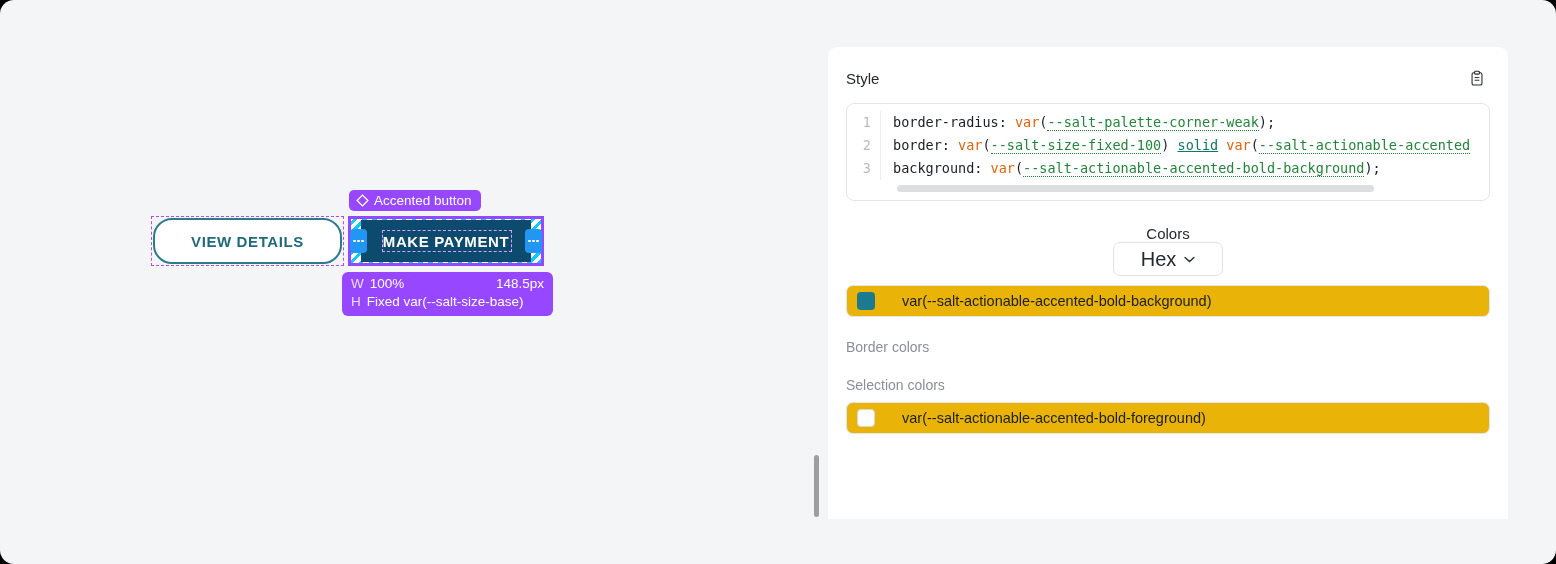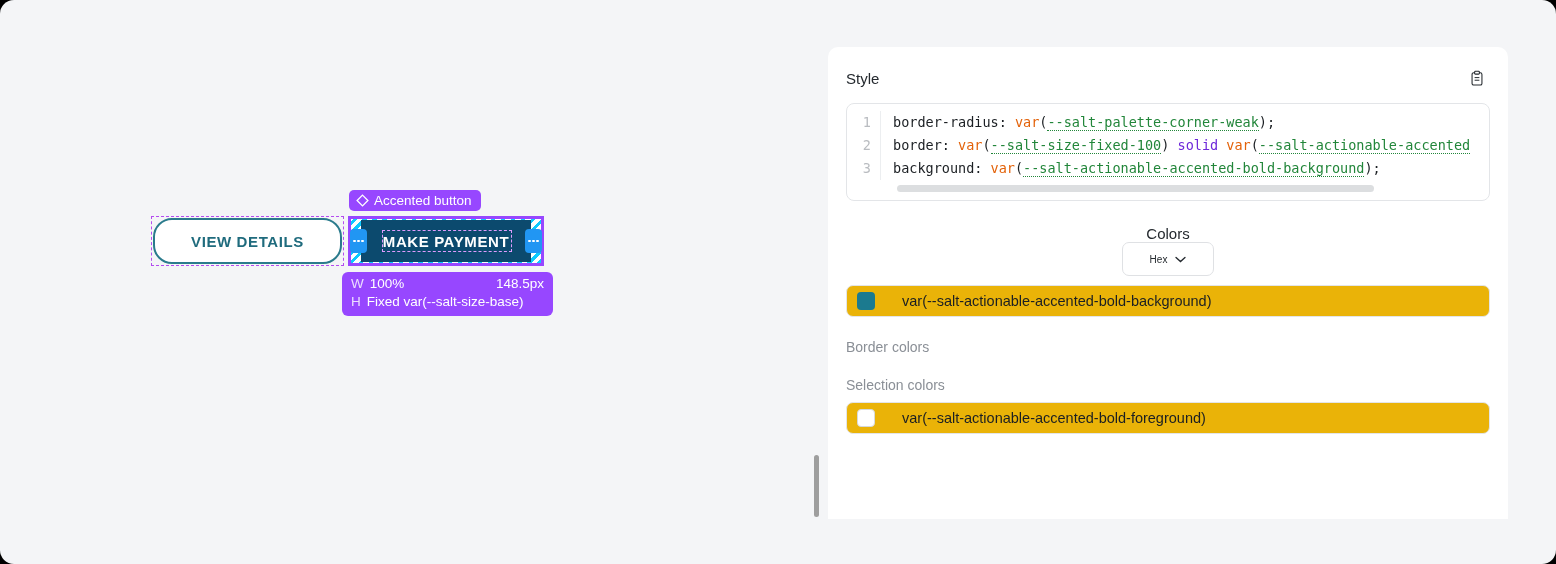--- a/index.html
+++ b/index.html
@@ -230,21 +230,21 @@
   }
   .code-lines {
     flex: 1 1 auto;
     padding-left: 12px;
     white-space: nowrap;
     overflow: hidden;
     color: #1b1f23;
   }
   .tok-fn   { color: #e36209; }
   .tok-var  { color: #22863a; border-bottom: 1px dotted #22863a; }
-  .tok-kw   { color: #6d28d9; }
+  .tok-kw   { color: #0f766e; text-decoration: underline; }
   .tok-p    { color: #1b1f23; }
   .hscroll {
     position: absolute;
     left: 50px; bottom: 8px;
     width: 477px; height: 7px;
     background: #dcdee0;
     border-radius: 4px;
   }
 
   
@@ -257,21 +257,21 @@
   }
   .hex-select {
     display: flex;
     align-items: center;
     gap: 8px;
     height: 32px;
     padding: 0 27px;
     border: 1px solid #dfe1e4;
     border-radius: 7px;
     background: #ffffff;
-    font-size: 10px;
+    font-size: 20px;
     color: #24292e;
     cursor: pointer;
   }
   .chev { display: block; }
 
   .group-label {
     margin: 22px 18px 0 18px;
     font-size: 14px;
     color: #8a8f96;
   }

